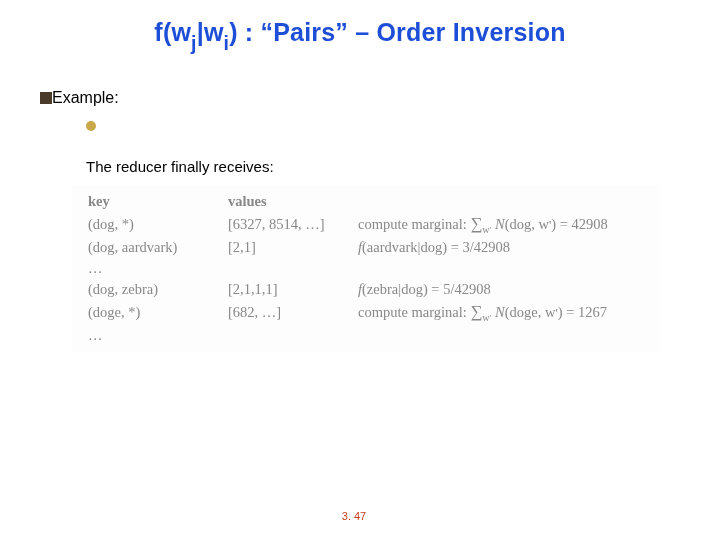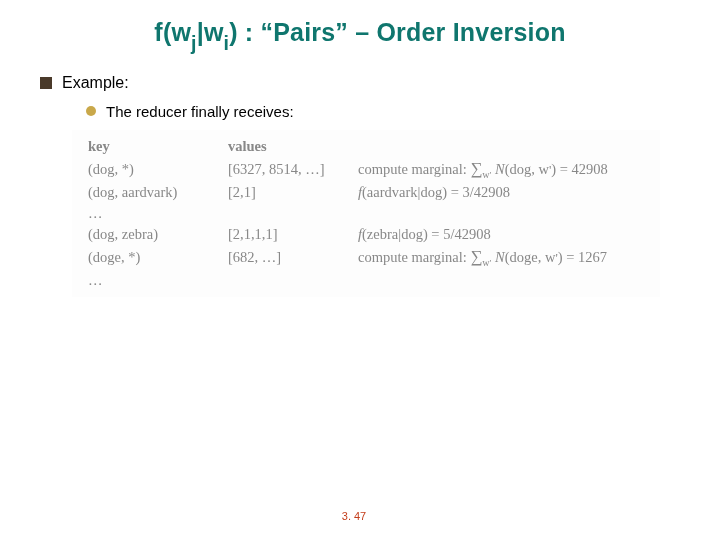--- a/index.html
+++ b/index.html
@@ -11,51 +11,51 @@
     position: relative;
     overflow: hidden;
   }
   .slide {
     width: 100%;
     height: 100%;
     padding: 18px 30px 0 30px;
     position: relative;
   }
   .title {
-    color: #0f766e;
+    color: #1d4ed8;
     font-weight: bold;
     font-size: 25px;
     text-align: center;
-    margin-bottom: 22px;
+    margin-bottom: 37px;
     letter-spacing: 0.2px;
   }
   .title .sub { font-size: 0.78em; vertical-align: sub; position: relative; top: 3px; }
   .example-line {
     display: flex;
     align-items: center;
-    gap: 10px;
     margin-left: 10px;
     margin-bottom: 10px;
   }
   .square-bullet {
     width: 12px;
     height: 12px;
     background: #4a3a2a;
     flex-shrink: 0;
   }
   .example-text {
     font-size: 16px;
     color: #000;
   }
   .sub-line {
     display: flex;
     align-items: flex-start;
-    gap: 10px;
+    gap: 26px;
     margin-left: 56px;
     margin-bottom: 8px;
+    flex-direction: column;
   }
   .round-bullet {
     width: 10px;
     height: 10px;
     background: #c9a84a;
     border-radius: 50%;
     flex-shrink: 0;
     margin-top: 4px;
   }
   .sub-text {

